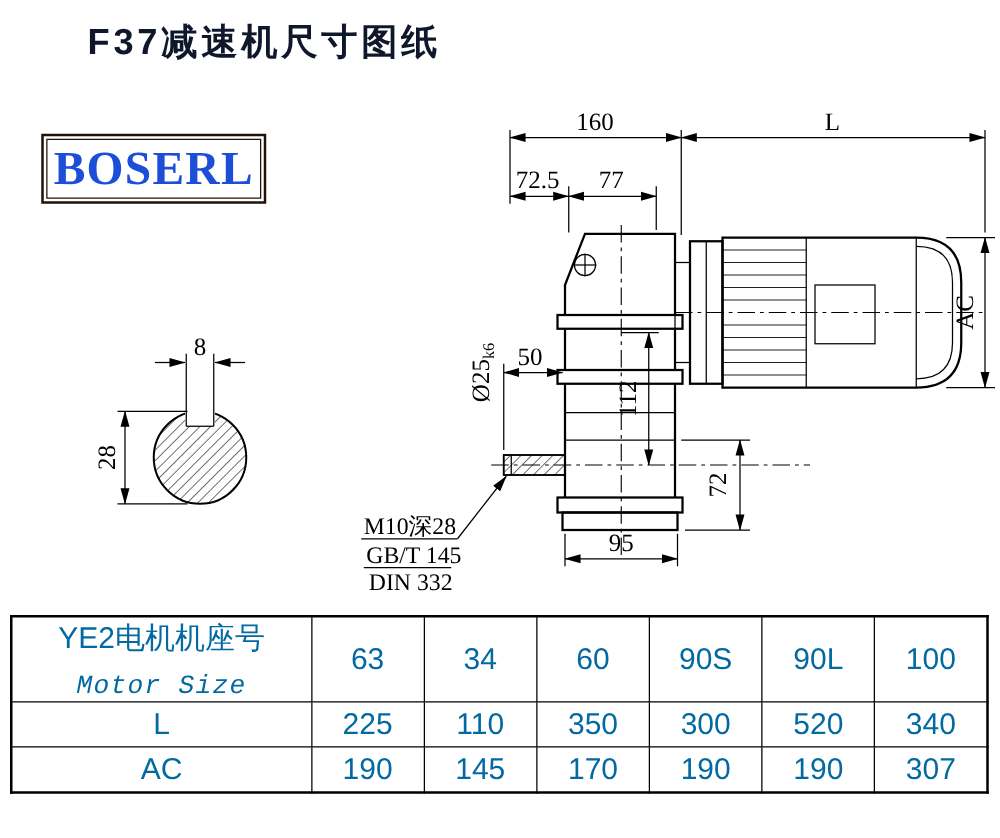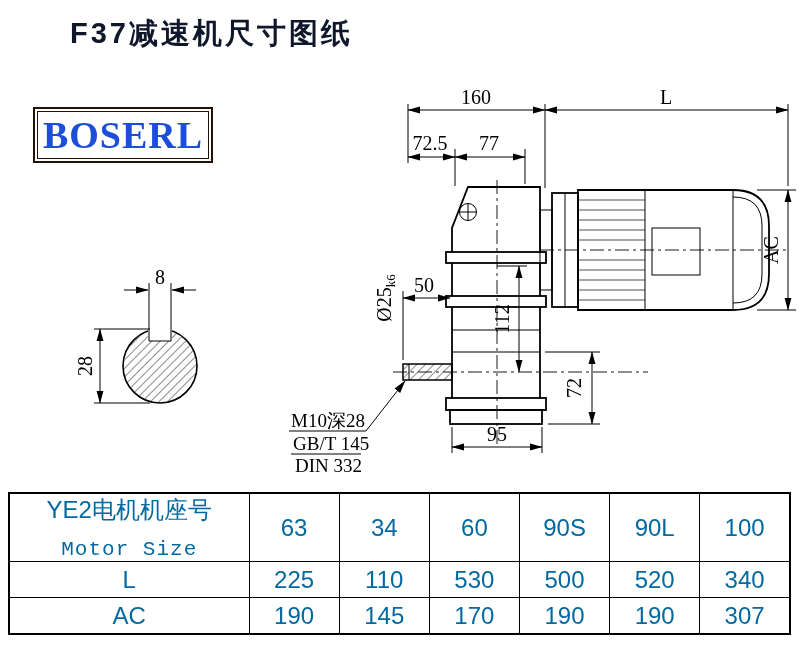--- a/index.html
+++ b/index.html
@@ -32,21 +32,21 @@
   .ntext{font:19px "Liberation Serif",serif;fill:#000}
   .dim-table{
     position:absolute;left:8px;top:492px;width:783px;
     border-collapse:collapse;table-layout:fixed;border:2px solid #000;background:#fff;
   }
   .dim-table td{
     border:1.5px solid #000;text-align:center;vertical-align:middle;
     font-size:24px;color:#0369a1;height:35px;padding:0;
   }
   .dim-table tr.hdr td{height:64px;}
-  .mono{font-family:"Liberation Mono",monospace;font-size:21px;letter-spacing:1px;margin-top:12px;}
+  .mono{font-family:"Liberation Mono",monospace;font-size:21px;letter-spacing:1px;margin-top:12px;font-style:italic;}
 </style>
 </head>
 <body>
 
 <div class="page-title">F37减速机尺寸图纸</div>
 
 <div class="logo-box">
   <div class="logo-inner">
     <span class="logo-text">BOSERL</span>
   </div>
@@ -197,22 +197,22 @@
       <td>34</td>
       <td>60</td>
       <td>90S</td>
       <td>90L</td>
       <td>100</td>
     </tr>
     <tr>
       <td>L</td>
       <td>225</td>
       <td>110</td>
-      <td>530</td>
-      <td>500</td>
+      <td>350</td>
+      <td>300</td>
       <td>520</td>
       <td>340</td>
     </tr>
     <tr>
       <td>AC</td>
       <td>190</td>
       <td>145</td>
       <td>170</td>
       <td>190</td>
       <td>190</td>

